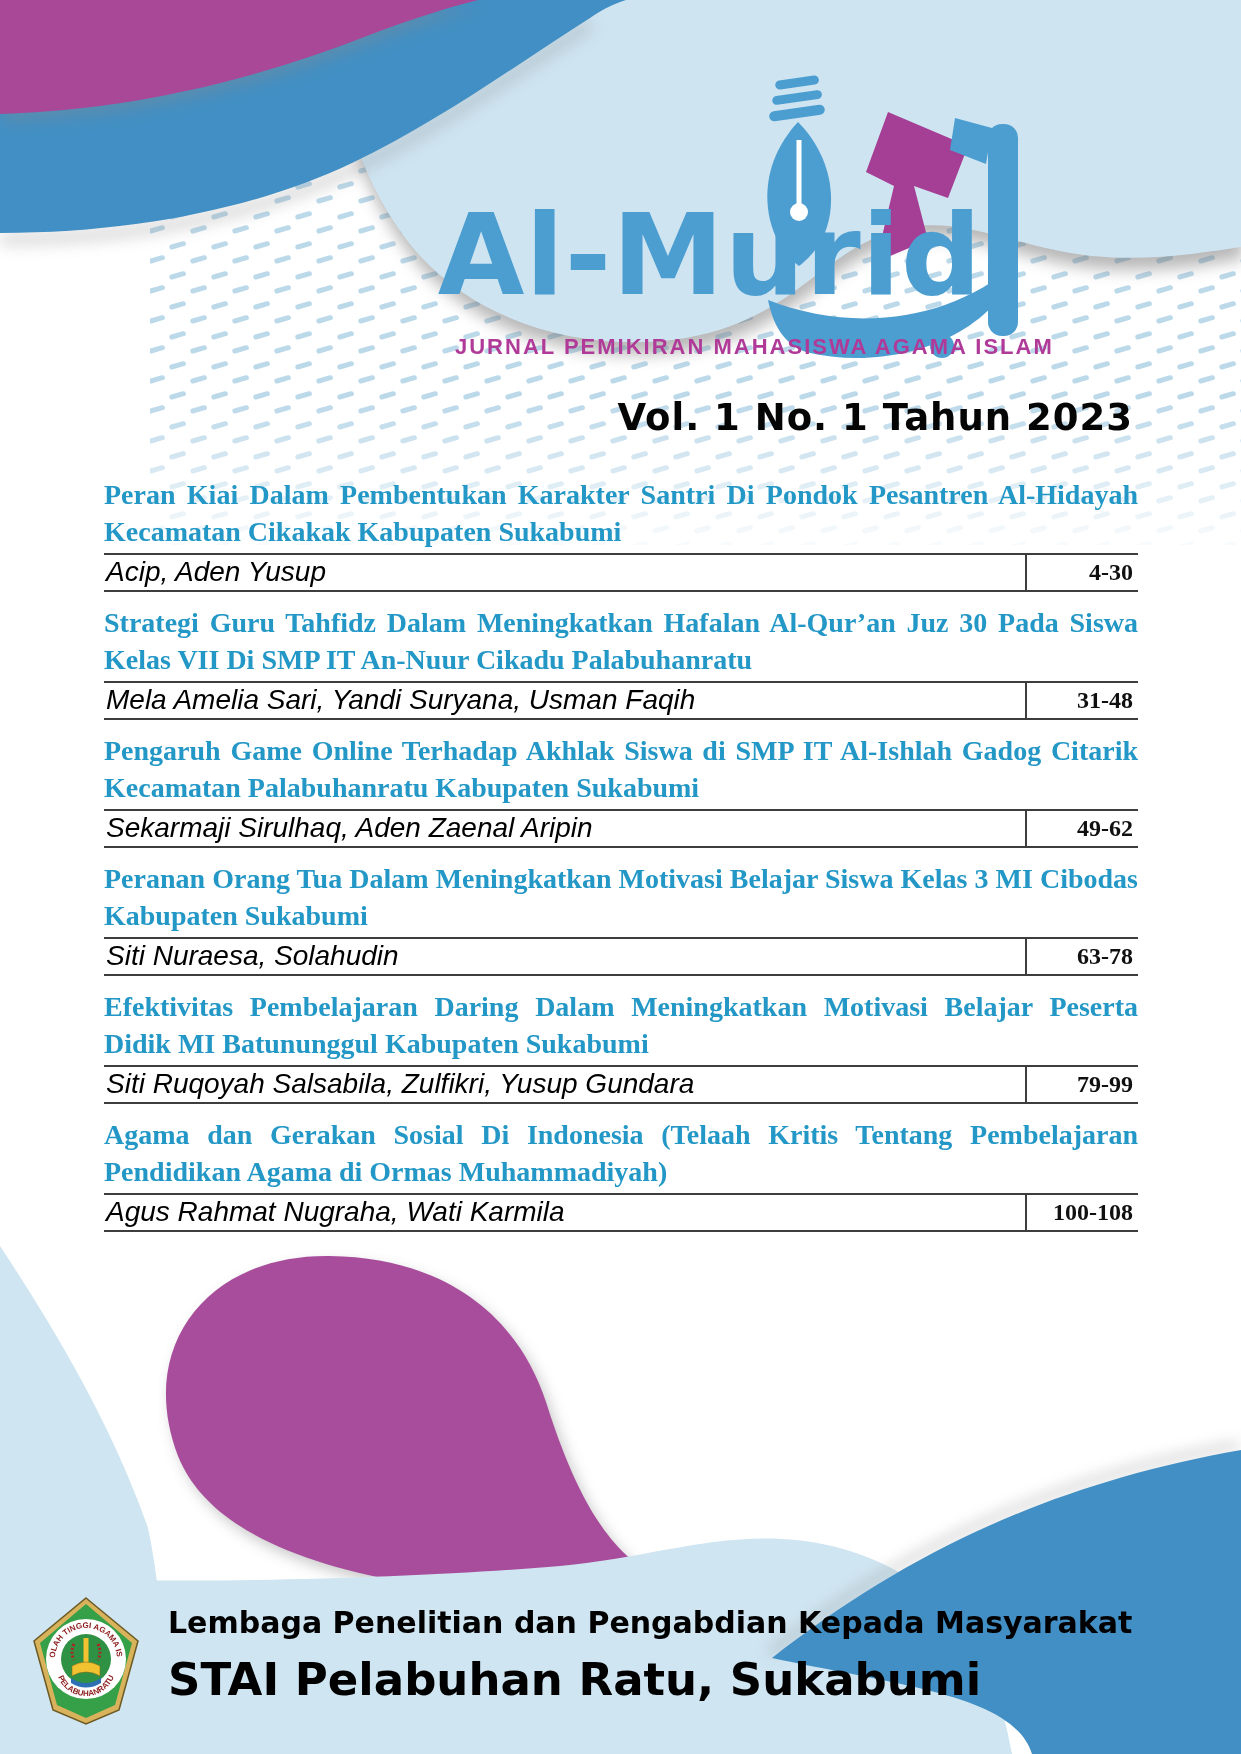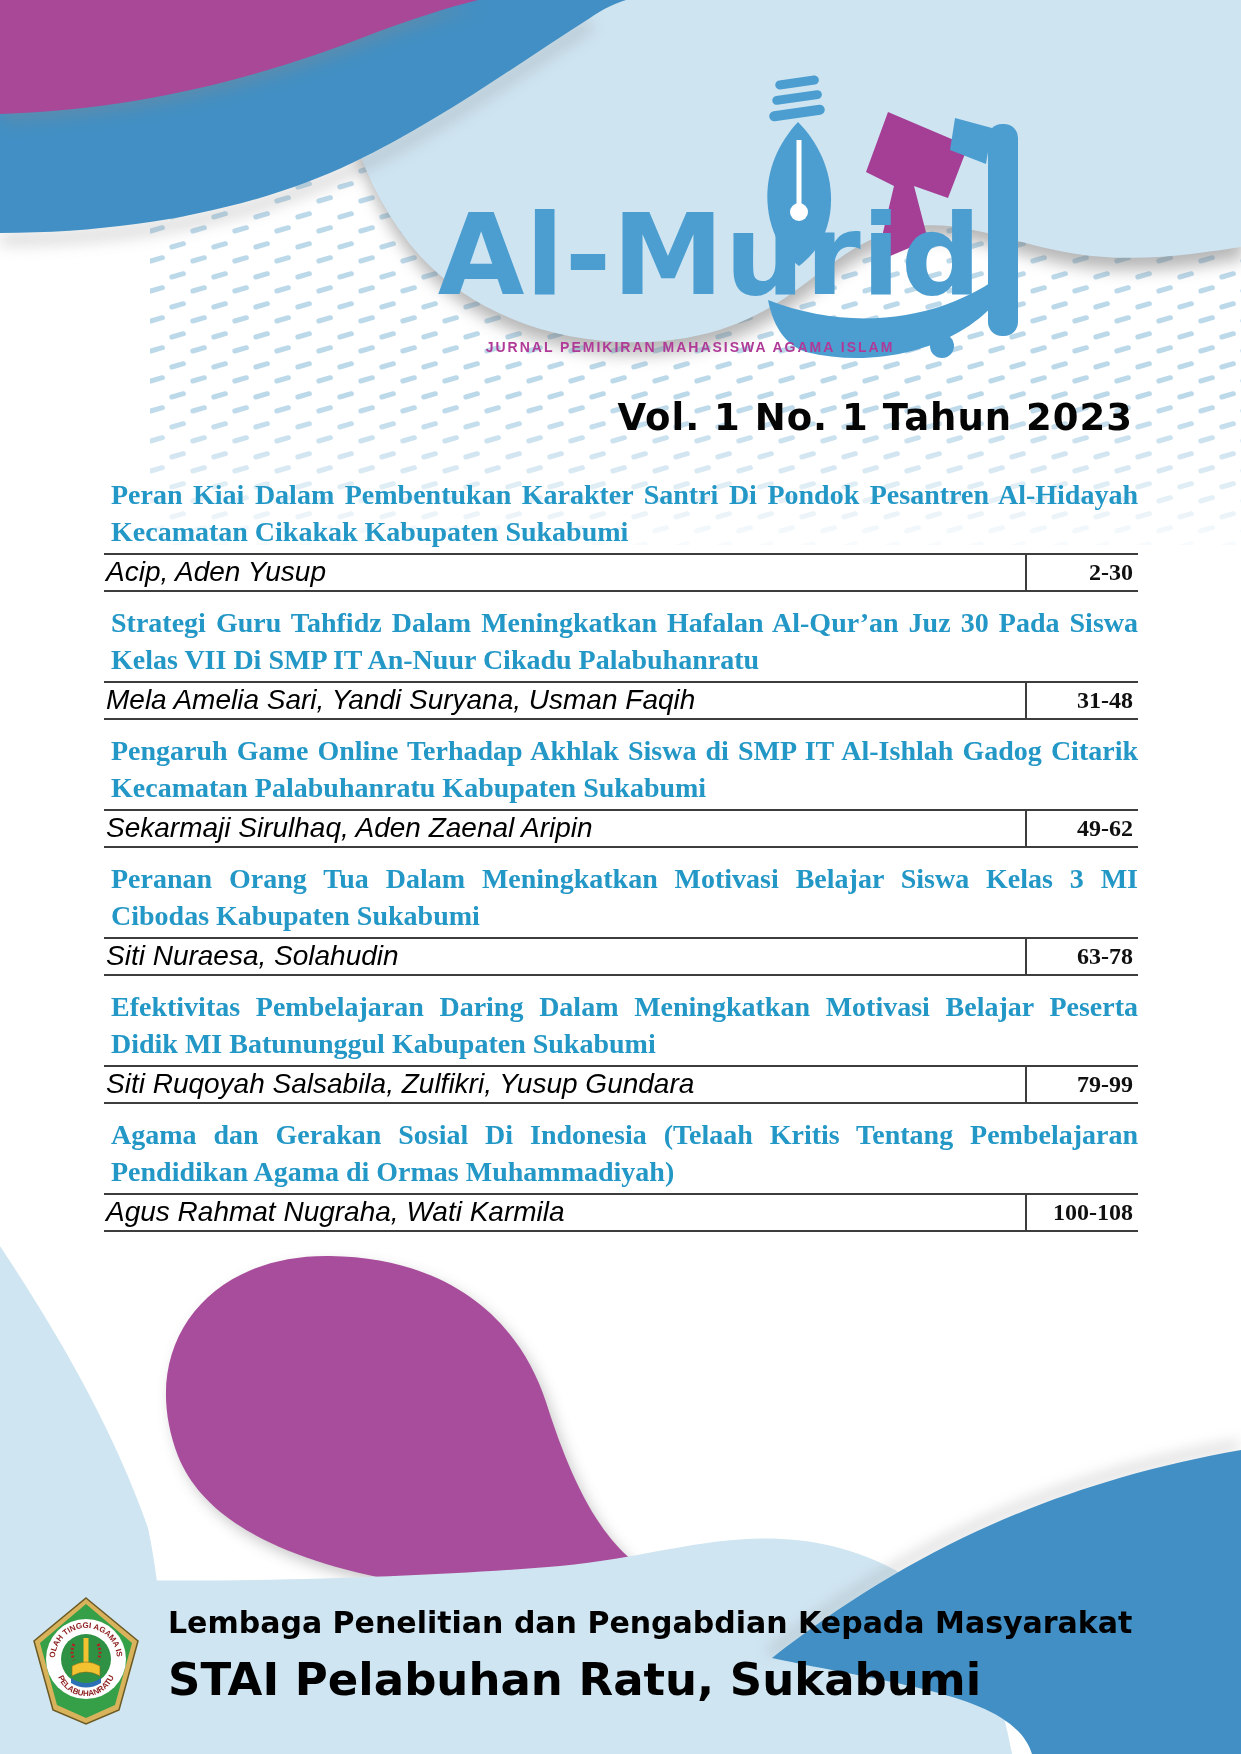--- a/index.html
+++ b/index.html
@@ -23,21 +23,21 @@
     font-size:112px;line-height:145px;
     color:#4C9ED1;
     letter-spacing:1px;
     white-space:nowrap;
   }
   .tagline{
     position:absolute;top:334px;left:455px;width:470px;
     text-align:center;
     font-family:"Liberation Sans",sans-serif;
     font-weight:bold;
-    font-size:14px;line-height:26px;
+    font-size:22px;line-height:26px;
     letter-spacing:2px;
     color:#B03A98;
     white-space:nowrap;
   }
   .edition{
     position:absolute;top:396px;right:108px;
     font-family:"DejaVu Sans",sans-serif;
     font-weight:bold;
     font-size:37px;
     letter-spacing:1px;
@@ -50,21 +50,21 @@
     position:absolute;top:476px;left:104px;width:1034px;
   }
   .entry{margin-bottom:12px;}
   .entry-title{
     font-family:"Liberation Serif",serif;
     font-weight:bold;
     font-size:28px;line-height:37px;
     color:#2397C6;
     text-align:justify;
     text-align-last:left;
-    margin:0 0 3px 7px;
+    margin:0 0 3px 0;
   }
   .author-row{
     display:flex;
     border-top:2px solid #3d3d3d;
     border-bottom:2px solid #3d3d3d;
   }
   .author-cell{
     flex:1;
     font-family:Liberation Sans, sans-serif;
     font-style:italic;
@@ -152,21 +152,21 @@
   <div class="logo-calligraphy">Al-Murid</div>
   <div class="tagline">JURNAL PEMIKIRAN MAHASISWA AGAMA ISLAM</div>
   <div class="edition">Vol. 1 No. 1 Tahun 2023</div>
 
   <div class="toc">
 
     <div class="entry">
       <p class="entry-title">Peran Kiai Dalam Pembentukan Karakter Santri Di Pondok Pesantren Al-Hidayah Kecamatan Cikakak Kabupaten Sukabumi</p>
       <div class="author-row">
         <div class="author-cell">Acip, Aden Yusup</div>
-        <div class="pages-cell">2-30</div>
+        <div class="pages-cell">4-30</div>
       </div>
     </div>
 
     <div class="entry">
       <p class="entry-title">Strategi Guru Tahfidz Dalam Meningkatkan Hafalan Al-Qur’an Juz 30 Pada Siswa Kelas VII Di SMP IT An-Nuur Cikadu Palabuhanratu</p>
       <div class="author-row">
         <div class="author-cell">Mela Amelia Sari, Yandi Suryana, Usman Faqih</div>
         <div class="pages-cell">31-48</div>
       </div>
     </div>

